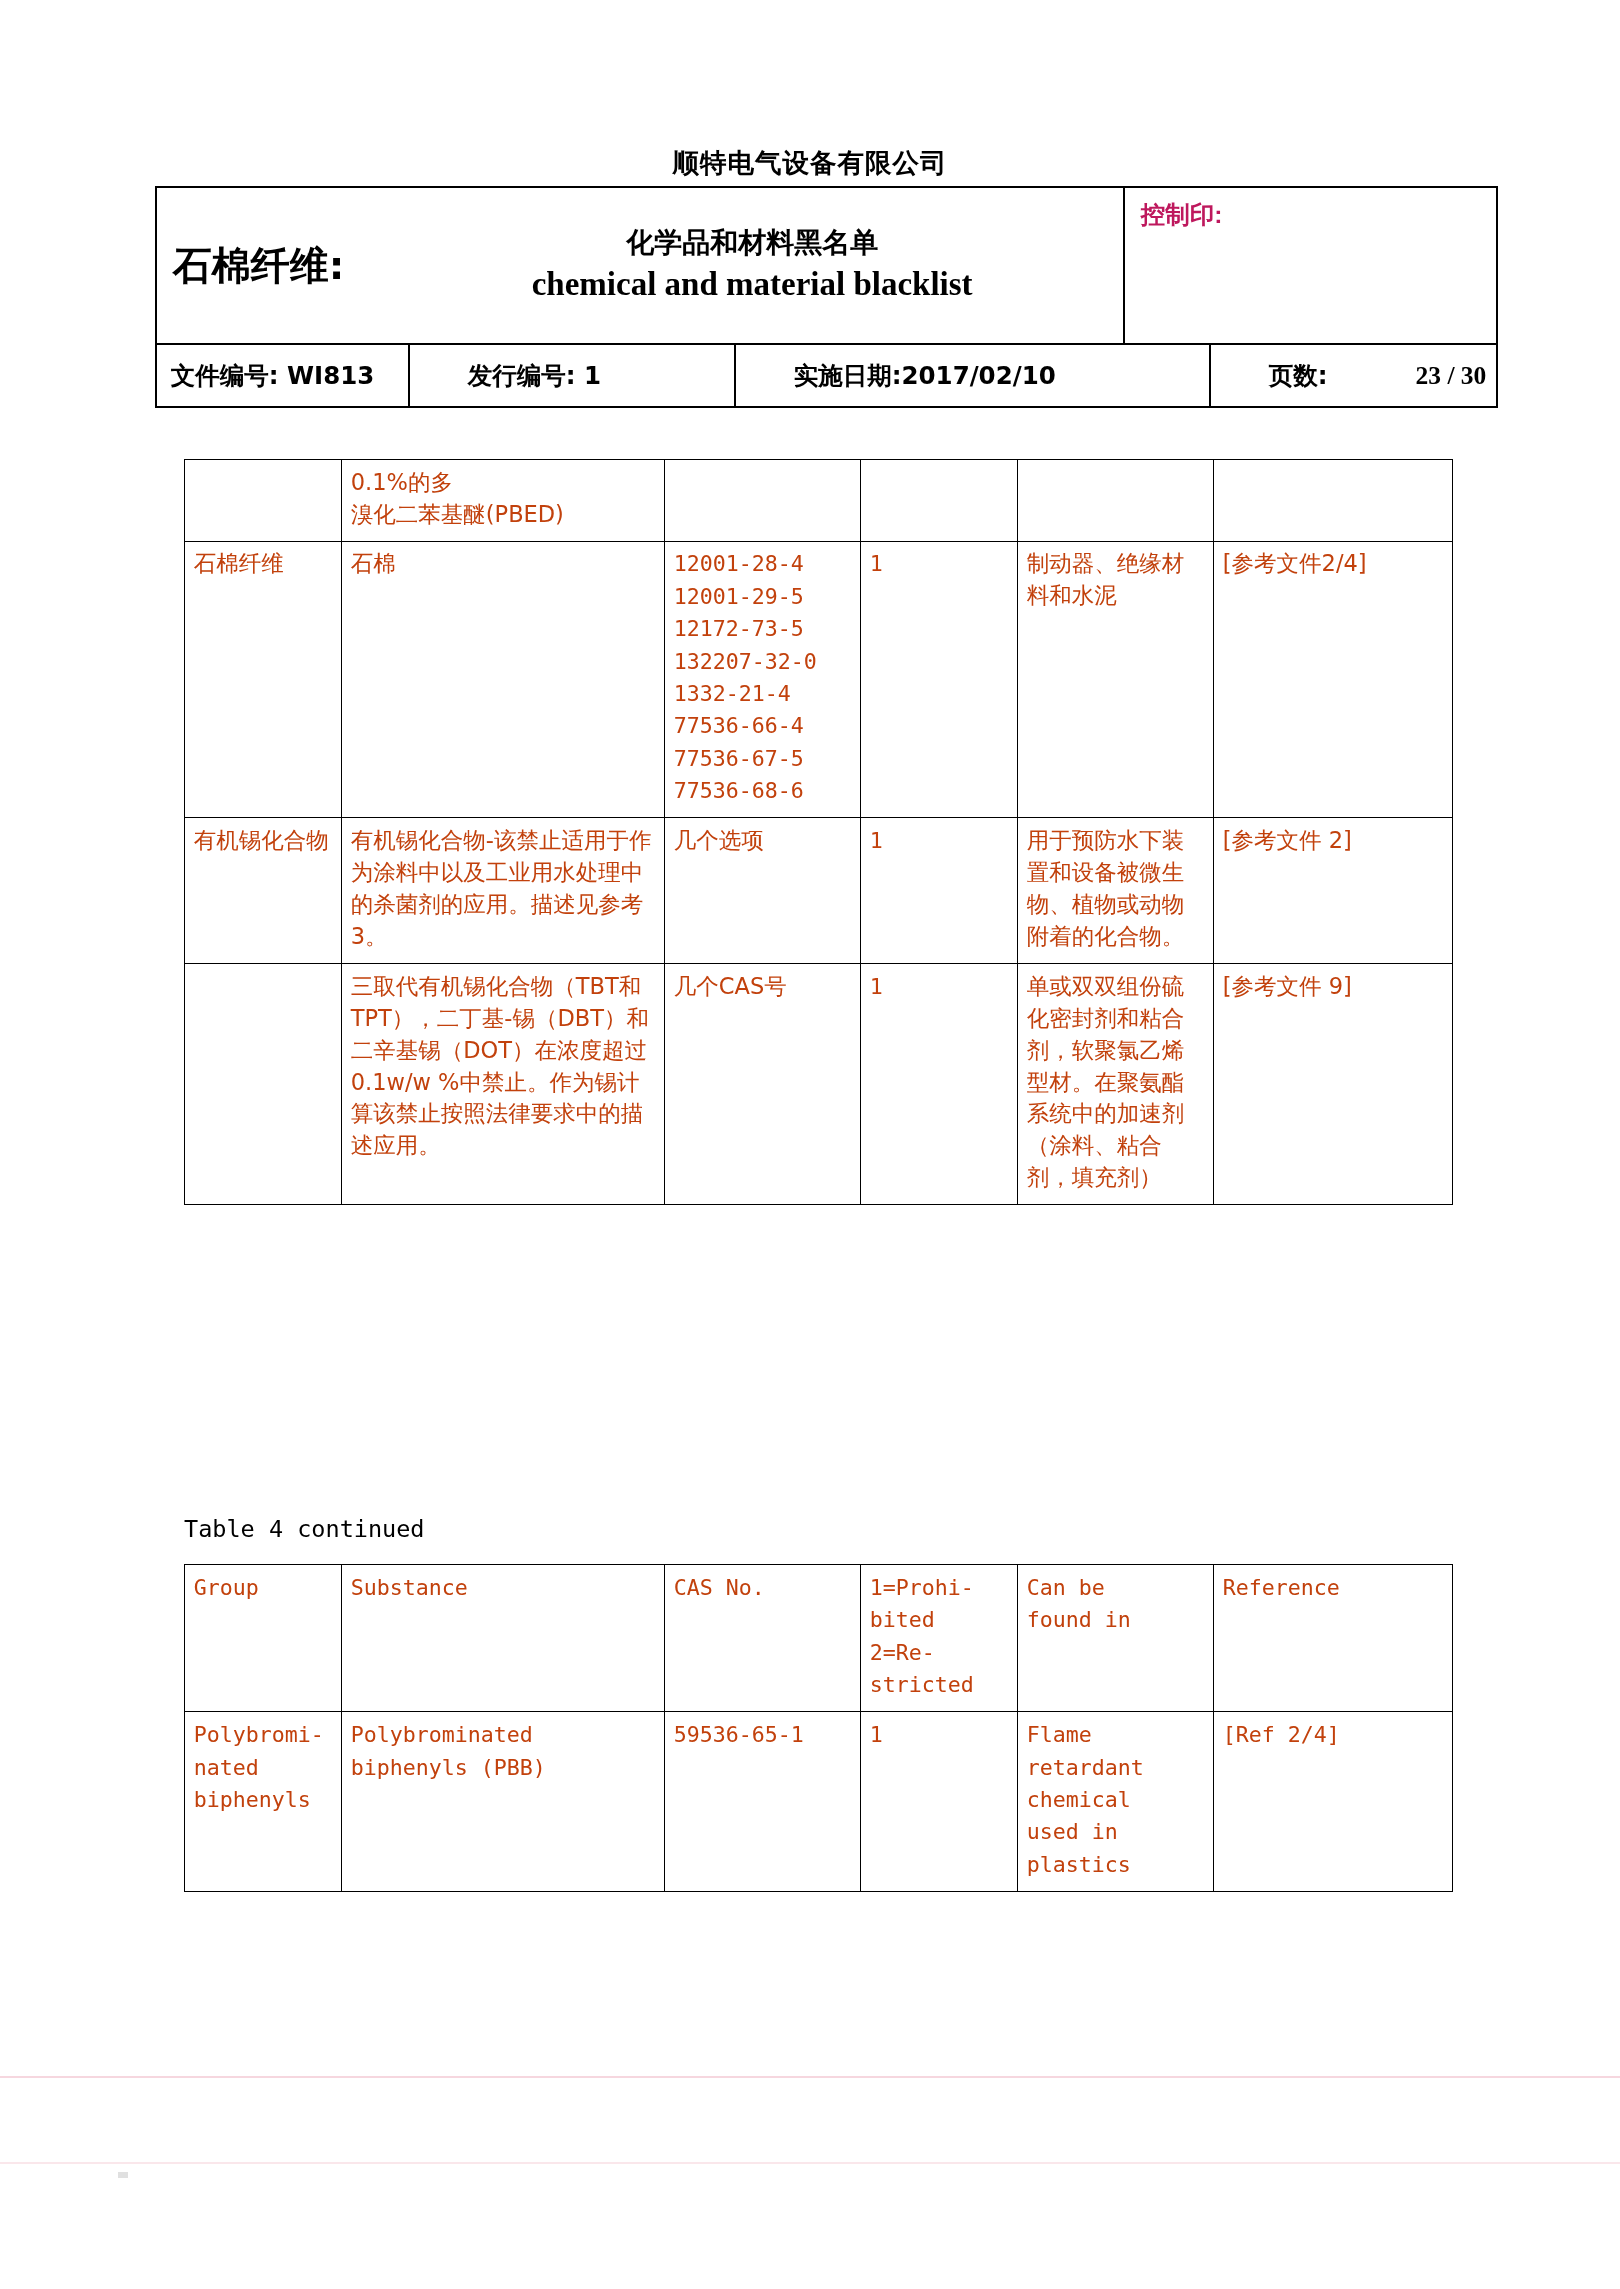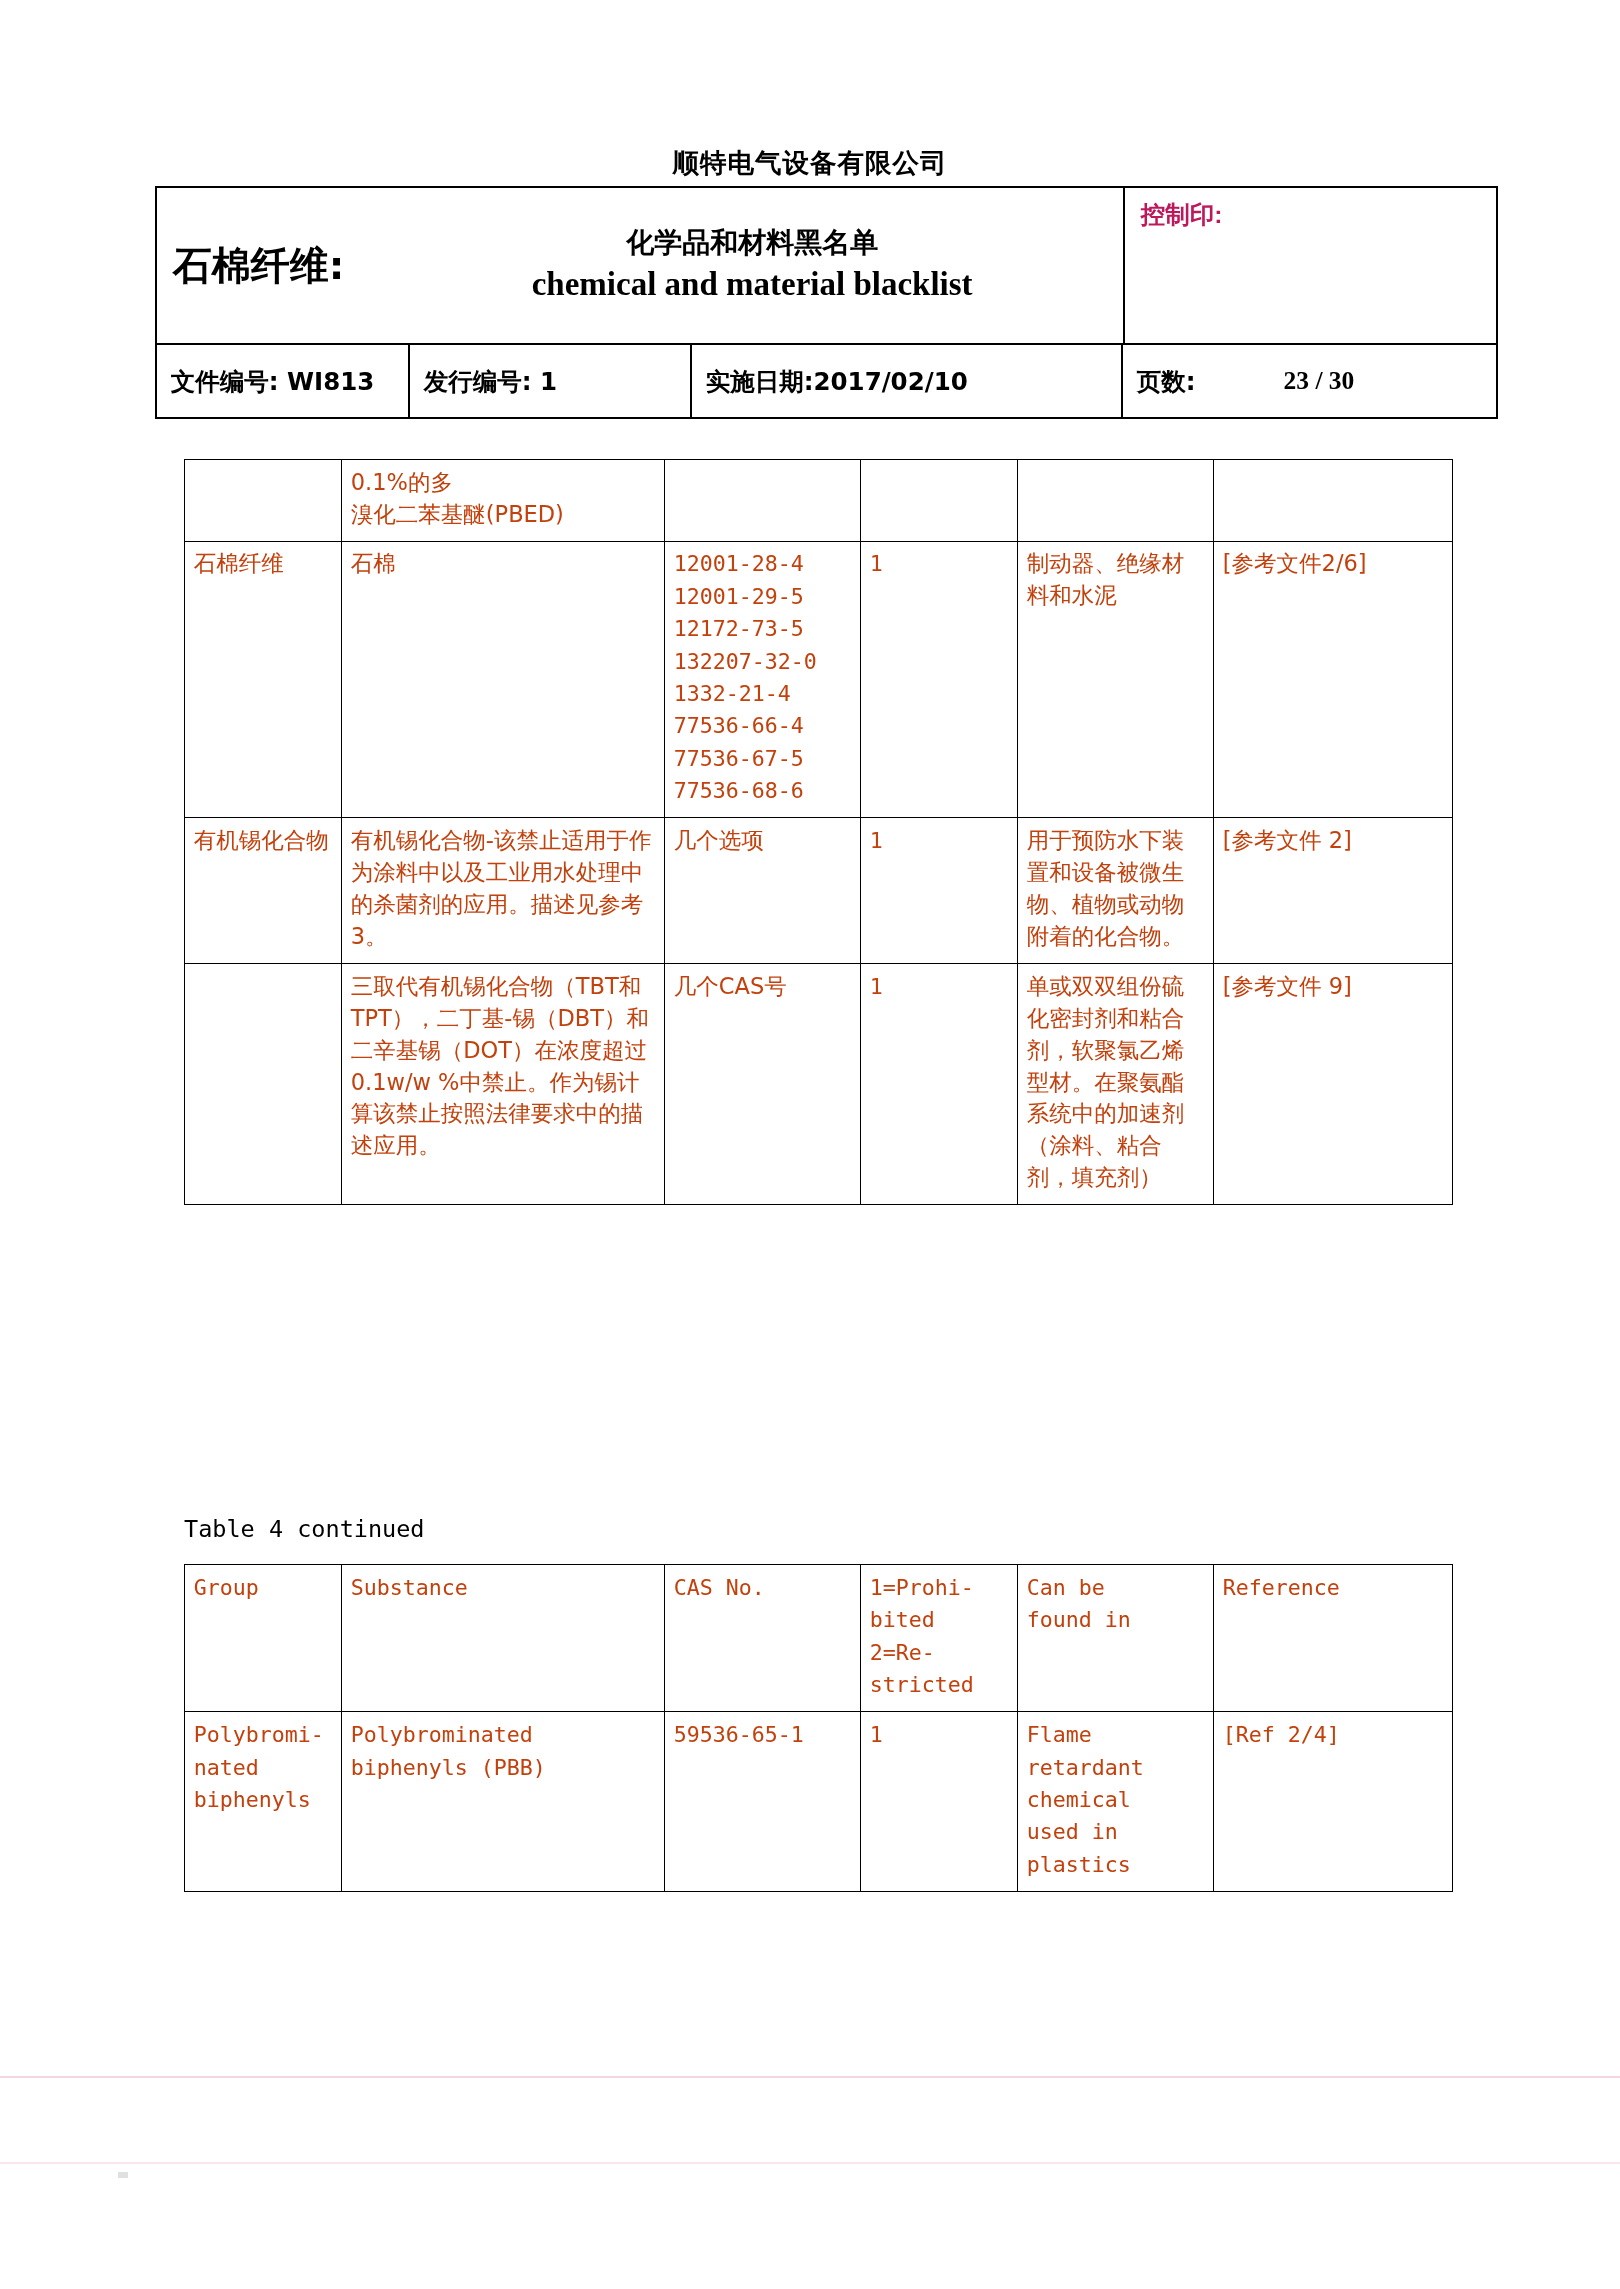--- a/index.html
+++ b/index.html
@@ -90,22 +90,23 @@
     box-sizing: border-box;
   }
   .control-label {
     font-family: Liberation Sans, sans-serif;
     font-weight: bold;
     font-size: 24.5px;
     color: #be185d;
   }
   .header-bottom {
     display: flex;
-    height: 72px;
+    height: 61px;
     align-items: stretch;
+    gap: 44px;
   }
   .hb-cell {
     display: flex;
     align-items: center;
     font-family: "DejaVu Sans", sans-serif;
     font-weight: bold;
     font-size: 24.5px;
     color: #000;
     padding-left: 13.7px;
     box-sizing: border-box;
@@ -243,21 +244,21 @@
         <td class="mono" style="white-space:pre-line;">12001-28-4
 12001-29-5
 12172-73-5
 132207-32-0
 1332-21-4
 77536-66-4
 77536-67-5
 77536-68-6</td>
         <td class="mono">1</td>
         <td>制动器、绝缘材料和水泥</td>
-        <td>[参考文件2/6]</td>
+        <td>[参考文件2/4]</td>
       </tr>
       <tr>
         <td>有机锡化合物</td>
         <td>有机锡化合物-该禁止适用于作为涂料中以及工业用水处理中的杀菌剂的应用。描述见参考3。</td>
         <td>几个选项</td>
         <td class="mono">1</td>
         <td>用于预防水下装置和设备被微生物、植物或动物附着的化合物。</td>
         <td>[参考文件 2]</td>
       </tr>
       <tr>

